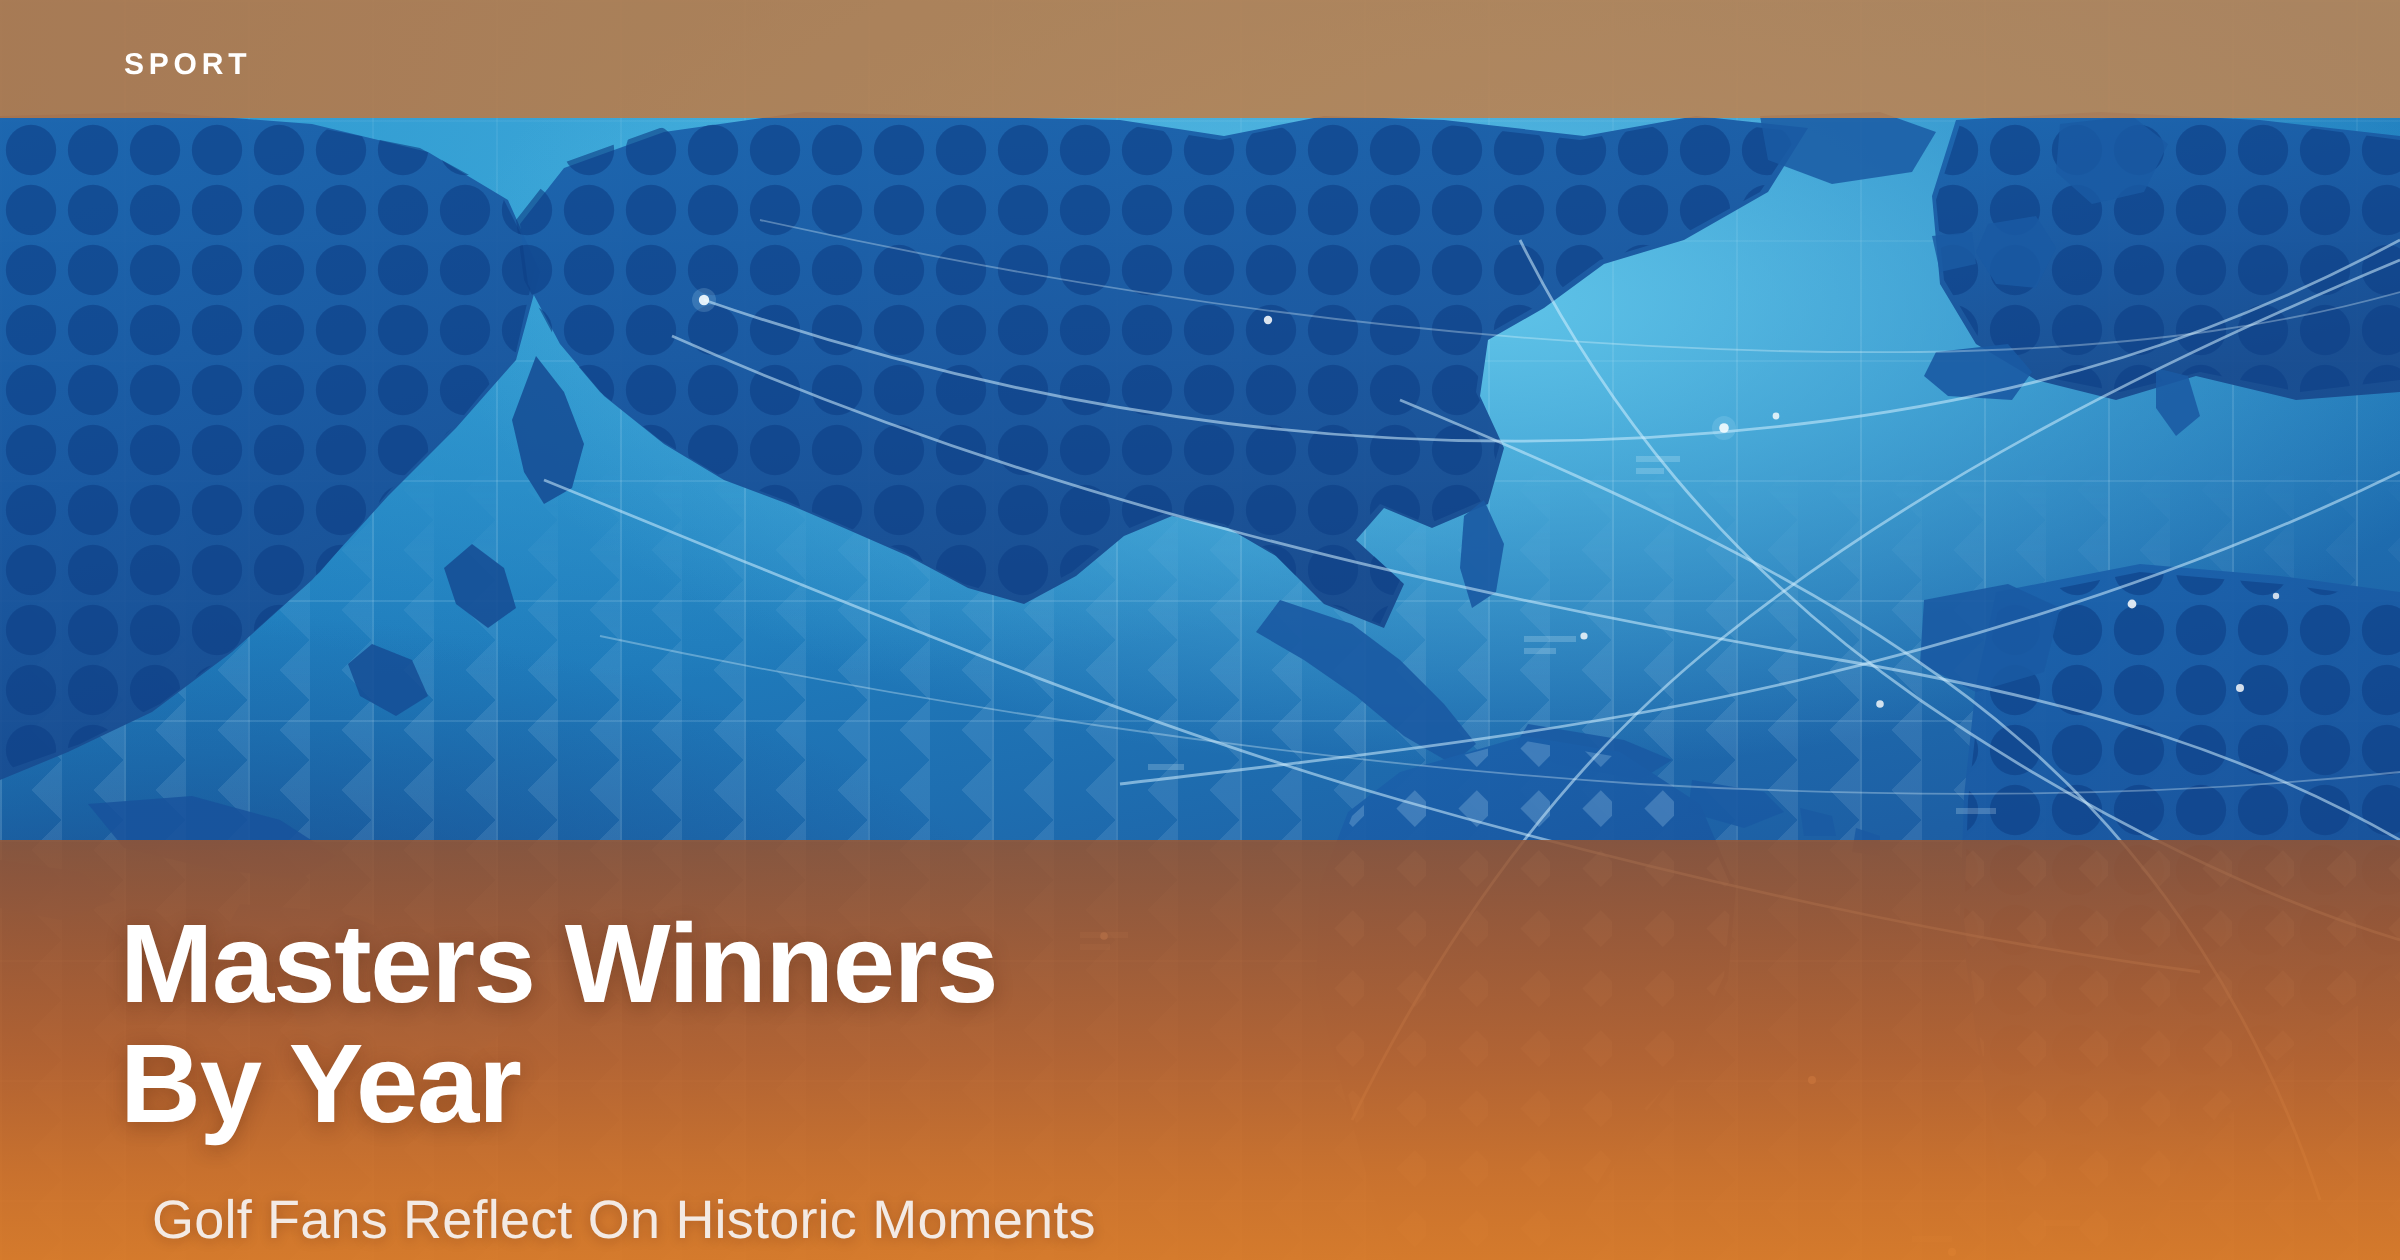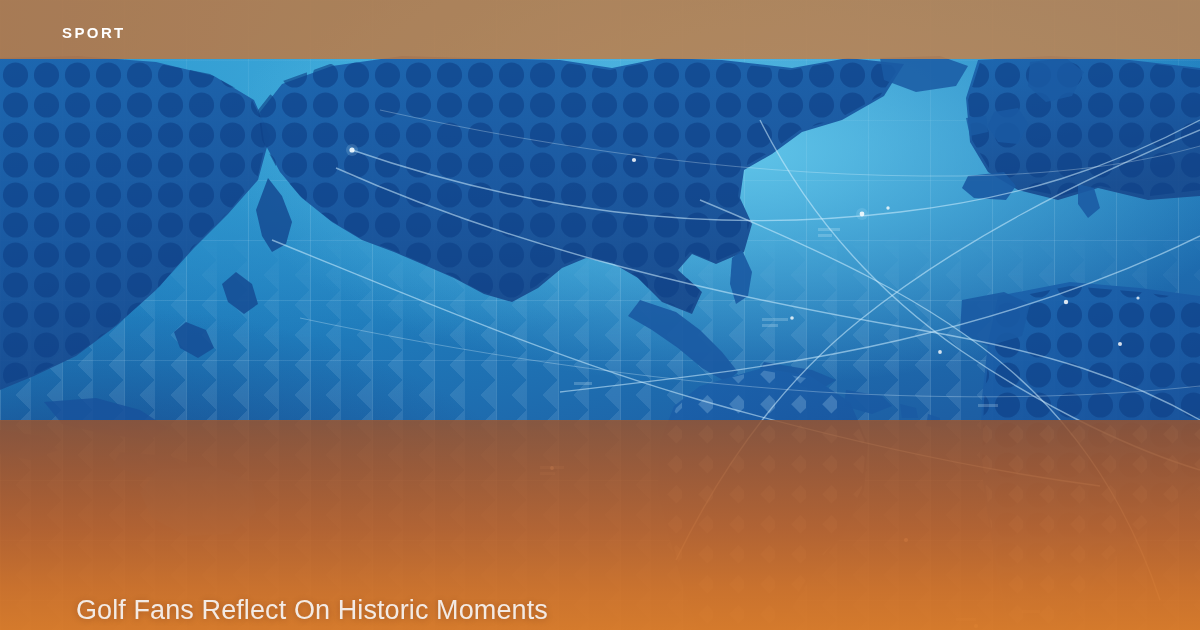--- a/index.html
+++ b/index.html
@@ -331,16 +331,20 @@
     </svg>
   </div>
 
   <div class="band-top"></div>
   <div class="band-top-tint"></div>
 
   <div class="band-bottom"></div>
 
   <div class="kicker">SPORT</div>
 
+  <h1 class="headline">
+    <span class="line">Masters Winners</span>
+    <span class="line">By Year</span>
+  </h1>
 
   <p class="subhead">Golf Fans Reflect On Historic Moments</p>
 
 </div>
 
 </body></html>

